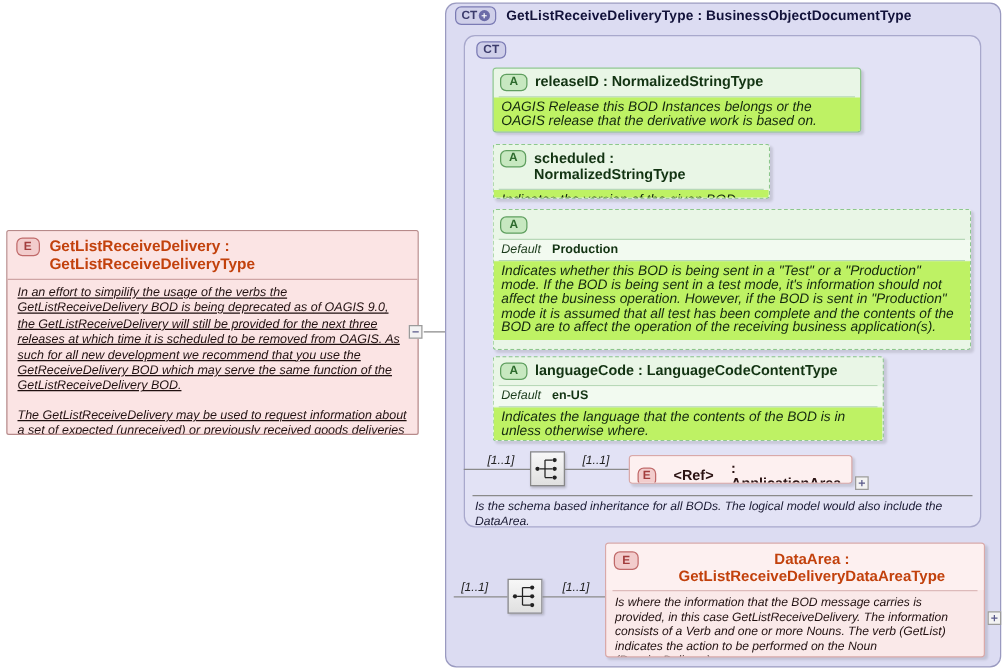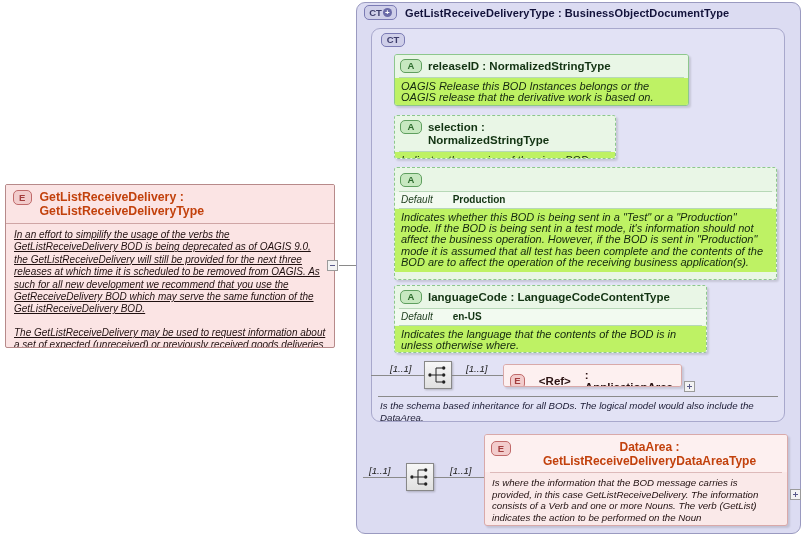--- a/index.html
+++ b/index.html
@@ -109,21 +109,21 @@
     font-size: 11.5px;
     font-weight: bold;
     color: #123312;
     line-height: 13px;
     padding-top: 1px;
   }
   .attr-title.wrap { text-align: center; }
   .attr-sep { height: 1px; background: #b7d8b7; margin: 0 4px; }
   .attr-default {
     display: flex;
-    gap: 20px;
+    gap: 9px;
     padding: 2px 14px 3px 6px;
     font-size: 10px;
     align-items: baseline;
     background: #f2faf0;
   }
   .attr-default .lbl { font-style: italic; color: #1b3b1b; }
   .attr-default .val { font-weight: bold; color: #123312; }
   .attr-doc {
     padding: 3px 6px 4px 6px;
     font-size: 11px;
@@ -273,21 +273,21 @@
     <span class="chip chip-a">A</span>
     <span class="attr-title">releaseID : NormalizedStringType</span>
   </div>
   <div class="attr-sep"></div>
   <div class="attr-doc">OAGIS Release this BOD Instances belongs or the OAGIS release that the derivative work is based on.</div>
 </div>
 
 <div class="abs attr-box optional" style="left:394px; top:115px; width:222px; height:44px;">
   <div class="attr-head">
     <span class="chip chip-a">A</span>
-    <span class="attr-title">selection : NormalizedStringType</span>
+    <span class="attr-title">scheduled : NormalizedStringType</span>
   </div>
   <div class="attr-sep"></div>
   <div class="attr-doc">Indicates the version of the given BOD definition.</div>
 </div>
 
 <div class="abs attr-box optional" style="left:394px; top:167px; width:383px; height:113px;">
   <div class="attr-head" style="align-items:flex-start;">
     <span class="chip chip-a" style="flex:0 0 auto; margin-top:1px;">A</span>
   </div>
   <div class="attr-sep"></div>

